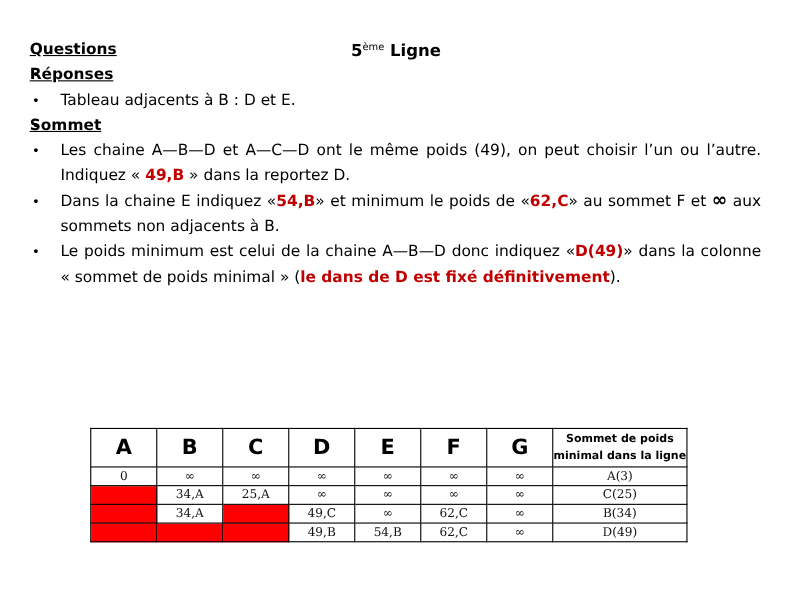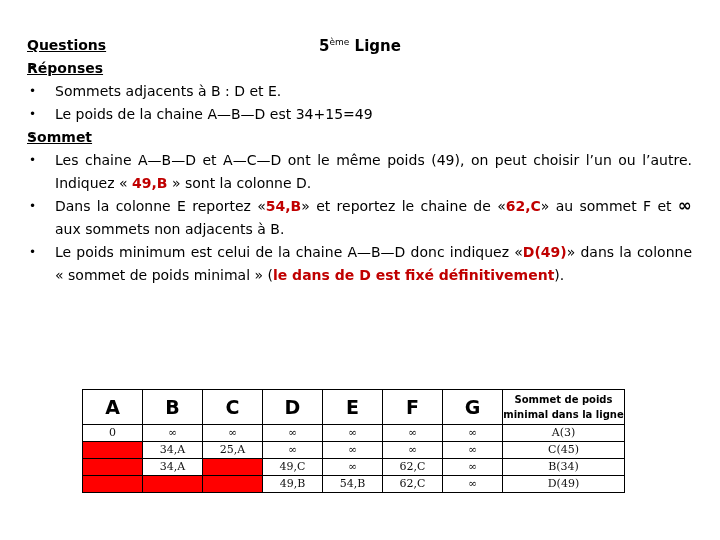--- a/index.html
+++ b/index.html
@@ -43,38 +43,37 @@
 
 <div class="content">
   <div class="heading">Questions</div>
   <div class="item">
     <span class="bullet">•</span>
   </div>
 
   <div class="heading">Réponses</div>
   <div class="item">
     <span class="bullet">•</span>
-    <span>Sommets adjacents à B : D et E.</span>
+    <span>Tableau adjacents à B : D et E.</span>
   </div>
   <div class="item">
     <span class="bullet">•</span>
-    <span>Le poids de la chaine A—B—D est 34+15=49</span>
   </div>
   <div class="item">
     <span class="bullet">•</span>
   </div>
 
   <div class="heading">Sommet</div>
   <div class="item">
     <span class="bullet">•</span>
-    <span>Les chaine A—B—D et A—C—D ont le même poids (49), on peut choisir l’un ou l’autre. Indiquez « </span><span class="red">49,B</span><span> » sont la colonne D.</span>
+    <span>Les chaine A—B—D et A—C—D ont le même poids (49), on peut choisir l’un ou l’autre. Indiquez « </span><span class="red">49,B</span><span> » dans la reportez D.</span>
   </div>
   <div class="item">
     <span class="bullet">•</span>
-    <span>Dans la colonne E reportez «</span><span class="red">54,B</span><span>» et reportez le chaine de «</span><span class="red">62,C</span><span>» au sommet F et </span><span class="inf">∞</span><span> aux sommets non adjacents à B.</span>
+    <span>Dans la chaine E indiquez «</span><span class="red">54,B</span><span>» et minimum le poids de «</span><span class="red">62,C</span><span>» au sommet F et </span><span class="inf">∞</span><span> aux sommets non adjacents à B.</span>
   </div>
   <div class="item">
     <span class="bullet">•</span>
     <span>Le poids minimum est celui de la chaine A—B—D donc indiquez «</span><span class="red">D(49)</span><span>» dans la colonne « sommet de poids minimal » (</span><span class="red">le dans de D est fixé définitivement</span><span>).</span>
   </div>
 </div>
 
 <table class="grid">
   <thead>
     <tr>
@@ -100,21 +99,21 @@
         <td>A(3)</td>
       </tr>
       <tr>
         <td class="filled" style="background: rgb(255, 0, 0);"></td>
         <td>34,A</td>
         <td>25,A</td>
         <td>∞</td>
         <td>∞</td>
         <td>∞</td>
         <td>∞</td>
-        <td>C(45)</td>
+        <td>C(25)</td>
       </tr>
       <tr>
         <td class="filled" style="background: rgb(255, 0, 0);"></td>
         <td>34,A</td>
         <td class="filled" style="background: rgb(255, 0, 0);"></td>
         <td>49,C</td>
         <td>∞</td>
         <td>62,C</td>
         <td>∞</td>
         <td>B(34)</td>

